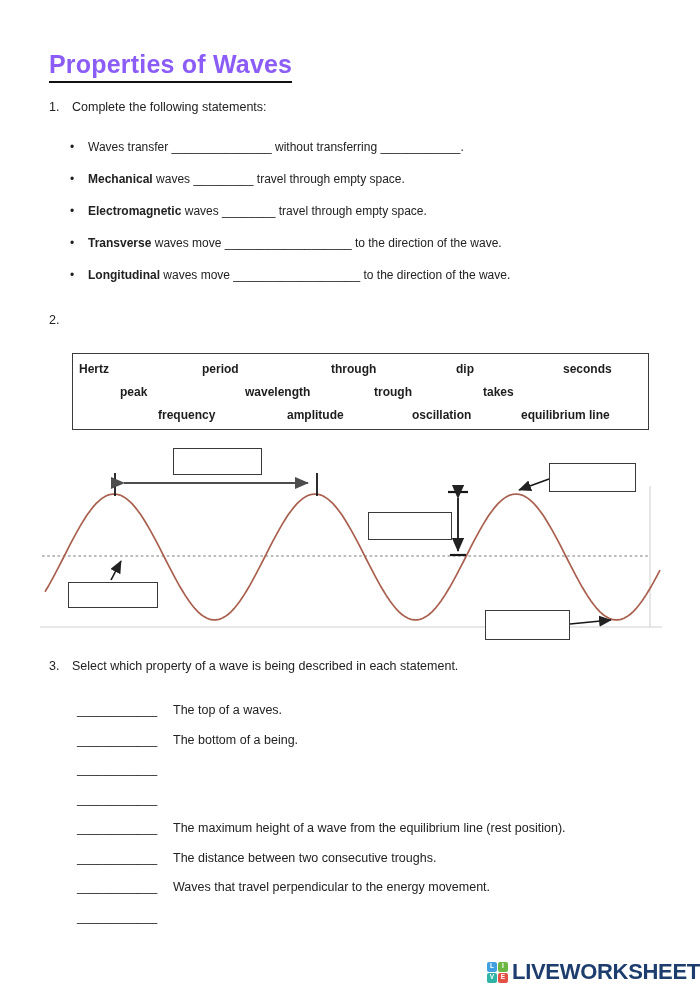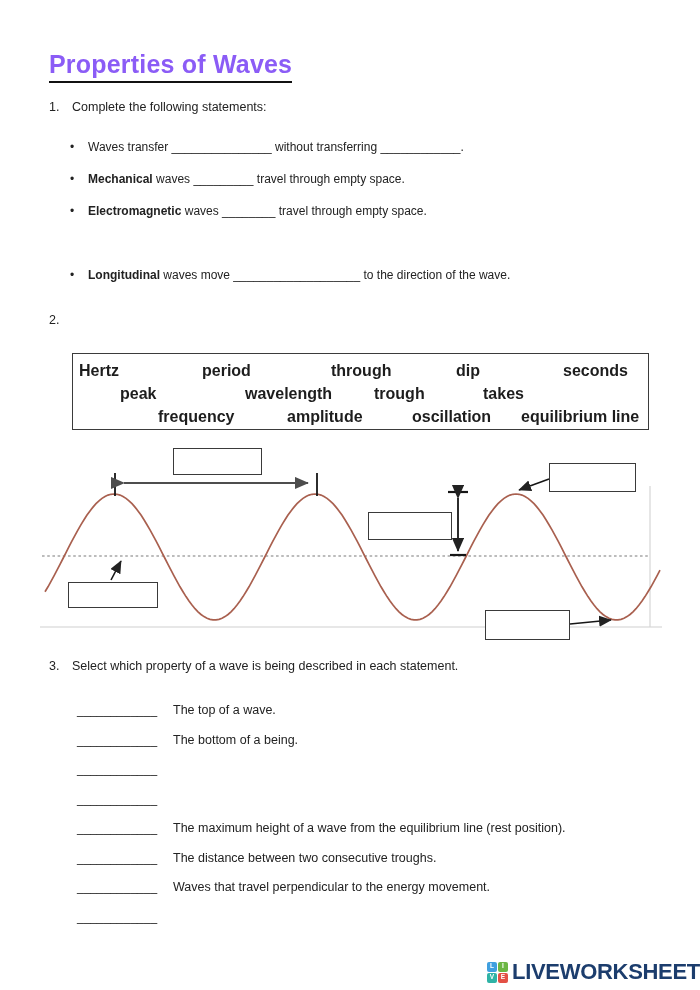--- a/index.html
+++ b/index.html
@@ -16,21 +16,21 @@
   .qhead{position:absolute;left:0;width:700px;height:16px;font-size:12.5px;color:#222;}
   .qnum{position:absolute;left:49px;}
   .qprompt{position:absolute;left:72px;}
   
   .bullet{position:absolute;left:70px;font-size:12px;color:#222;white-space:pre;line-height:15px;}
   .dot{display:inline-block;width:18px;white-space:pre;}
   .lead{font-weight:bold;}
   .blank{letter-spacing:0;}
   
   .wordbox{position:absolute;left:72px;top:353px;width:575px;height:75px;border:1.7px solid #3b3b3b;background:#fff;}
-  .word{position:absolute;font-size:16px;font-weight:bold;white-space:nowrap;color:#1d1d1d;}
+  .word{position:absolute;font-size:12px;font-weight:bold;white-space:nowrap;color:#1d1d1d;}
   
   .diagram{position:absolute;left:0;top:440px;width:700px;height:215px;}
   .diagram svg{position:absolute;left:0;top:0;}
   .ansbox{position:absolute;background:#fff;border:1.8px solid #3a3a3a;box-sizing:border-box;}
   
   .stmt{position:absolute;left:0;width:700px;height:17px;}
   .sblank{position:absolute;left:77px;font-size:12px;color:#222;}
   .stext{position:absolute;left:173px;font-size:12.5px;color:#222;white-space:nowrap;}
   
   .footer{position:absolute;left:487px;top:959px;height:26px;display:flex;align-items:center;}
@@ -52,20 +52,21 @@
       <span class="qnum">1.</span>
       <span class="qprompt">Complete the following statements:</span>
     </div>
 
   <div class="bullet" style="top:140px"><span class="dot">•</span><span>Waves transfer </span><span class="blank">_______________</span><span> without transferring </span><span class="blank">____________</span><span>.</span></div>
 
   <div class="bullet" style="top:172px"><span class="dot">•</span><span class="lead">Mechanical</span><span> waves </span><span class="blank">_________</span><span> travel through empty space.</span></div>
 
   <div class="bullet" style="top:204px"><span class="dot">•</span><span class="lead">Electromagnetic</span><span> waves </span><span class="blank">________</span><span> travel through empty space.</span></div>
 
+  <div class="bullet" style="top:236px"><span class="dot">•</span><span class="lead">Transverse</span><span> waves move </span><span class="blank">___________________</span><span> to the direction of the wave.</span></div>
 
   <div class="bullet" style="top:268px"><span class="dot">•</span><span class="lead">Longitudinal</span><span> waves move </span><span class="blank">___________________</span><span> to the direction of the wave.</span></div>
 
   <div class="qhead" style="top:313px">
       <span class="qnum">2.</span>
     </div>
 
   <div class="wordbox">
     <span class="word" style="left:6px;top:8px">Hertz</span>
     <span class="word" style="left:129px;top:8px">period</span>
@@ -121,21 +122,21 @@
     <div class="ansbox" style="left:485px;top:170px;width:85px;height:30px"></div>
   </div>
 
   <div class="qhead" style="top:659px">
       <span class="qnum">3.</span>
       <span class="qprompt">Select which property of a wave is being described in each statement.</span>
     </div>
 
   <div class="stmt" style="top:703px">
       <span class="sblank">____________</span>
-      <span class="stext">The top of a wave.</span>
+      <span class="stext">The top of a waves.</span>
     </div>
   <div class="stmt" style="top:733px">
       <span class="sblank">____________</span>
       <span class="stext">The bottom of a being.</span>
     </div>
   <div class="stmt" style="top:762px">
       <span class="sblank">____________</span>
     </div>
   <div class="stmt" style="top:792px">
       <span class="sblank">____________</span>

